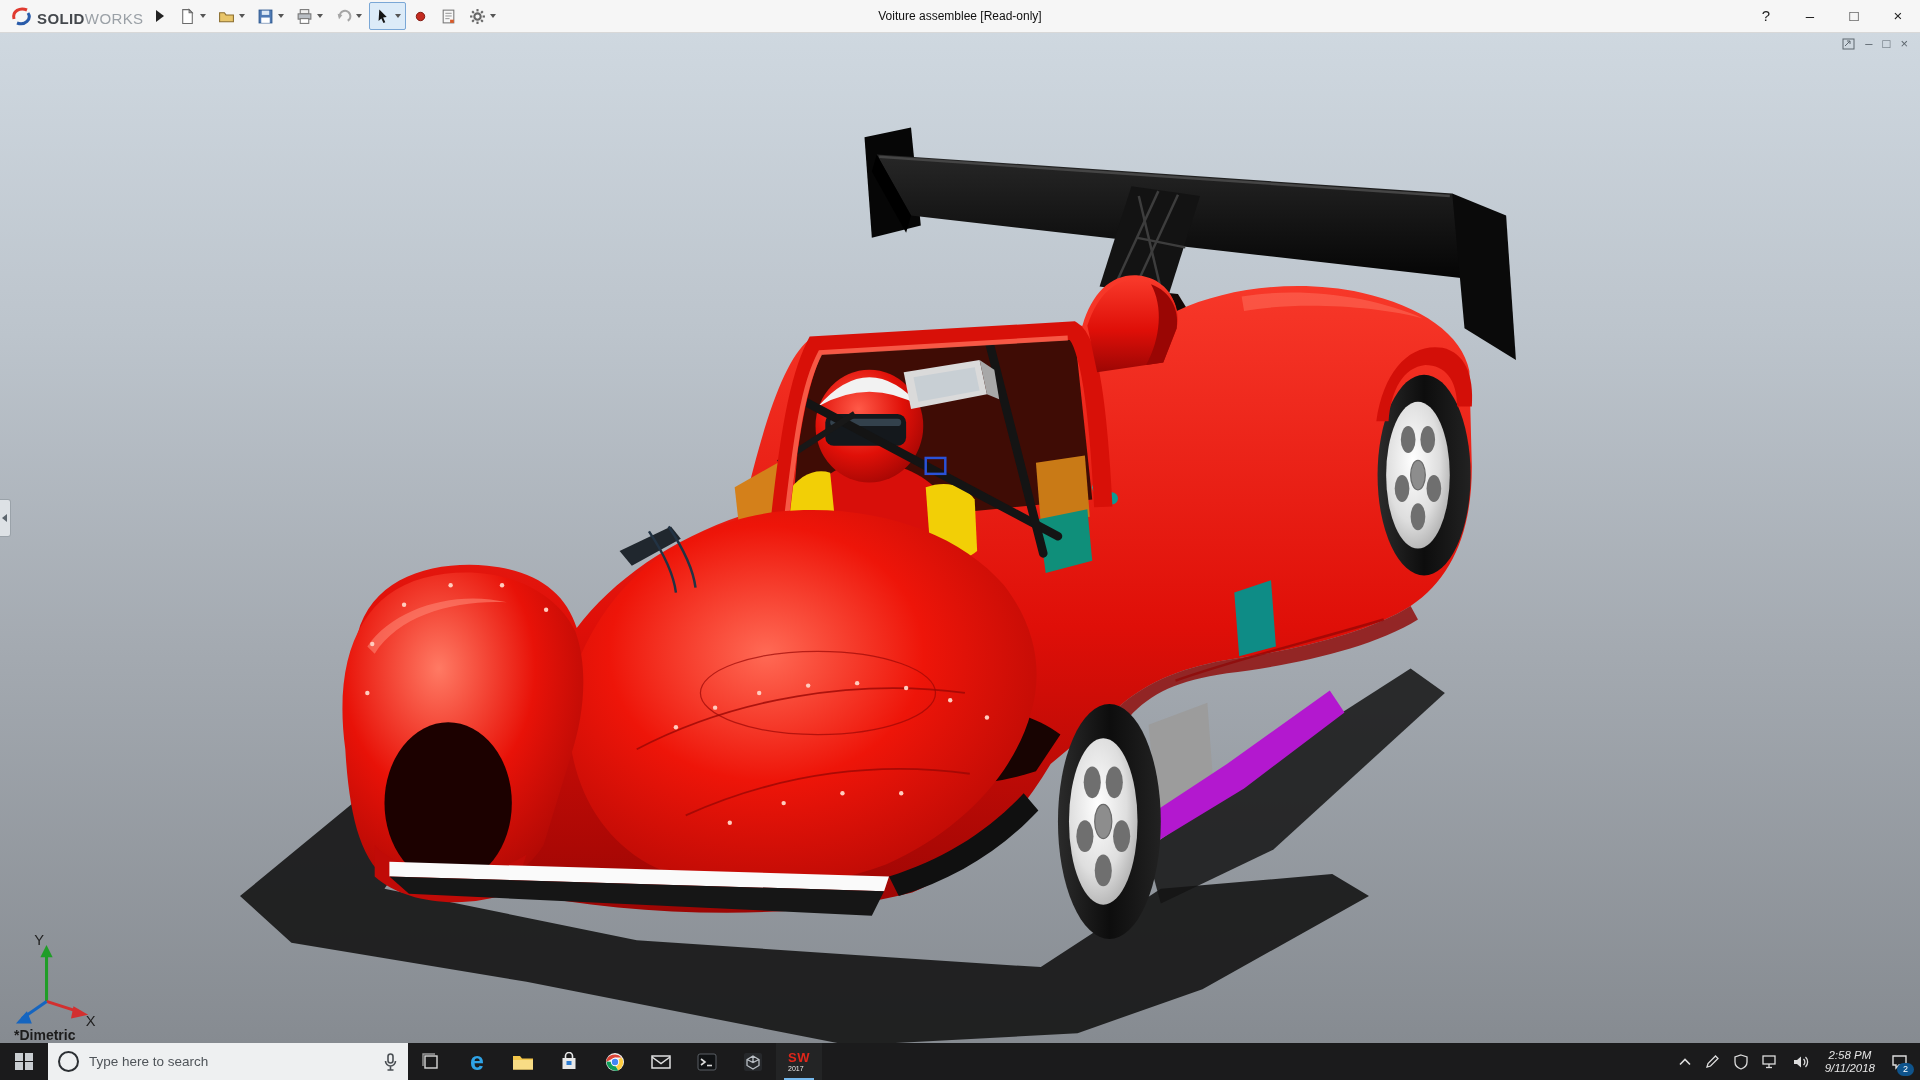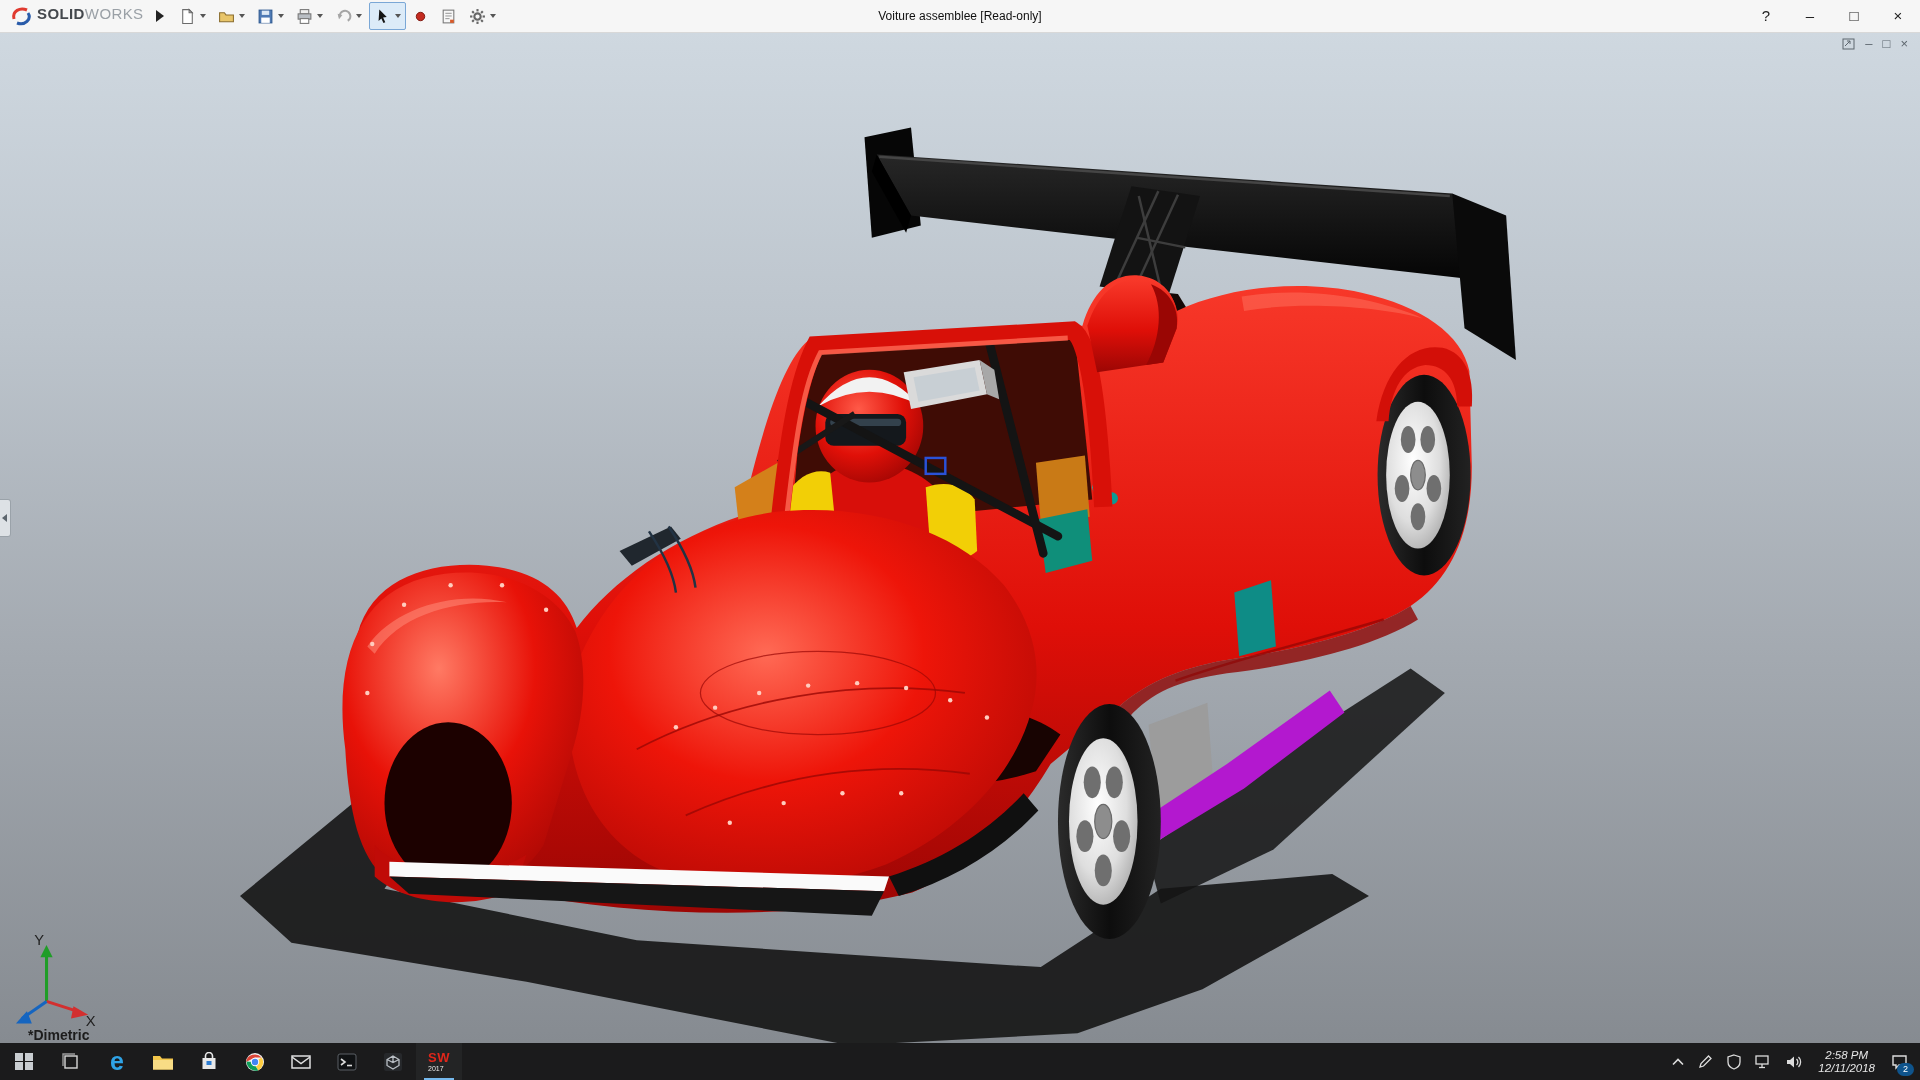--- a/index.html
+++ b/index.html
@@ -2,21 +2,21 @@
 <html><head>
 <meta charset="utf-8">
 <style>
   html,body{margin:0;padding:0;width:1920px;height:1080px;overflow:hidden;
     font-family:"Liberation Sans", sans-serif;background:#000;}
   .app{position:absolute;inset:0;}
 
   
   .titlebar{position:absolute;top:0;left:0;right:0;height:32px;background:#f6f6f6;
     border-bottom:1px solid #d8d8d8;display:flex;align-items:center;z-index:30;}
-  .brand{display:flex;align-items:flex-start;gap:5px;padding:0 8px 0 10px;}
+  .brand{display:flex;align-items:flex-end;gap:5px;padding:0 8px 0 10px;}
   .brand-text{font-size:15px;letter-spacing:.4px;}
   .brand-solid{font-weight:bold;color:#44484d;}
   .brand-works{color:#9aa0a6;}
   .flyout-arrow{width:0;height:0;border-top:6px solid transparent;border-bottom:6px solid transparent;
     border-left:8px solid #222;margin:0 10px 0 4px;cursor:pointer;}
   .tbar{display:flex;align-items:center;gap:2px;}
   .tb-btn{display:flex;align-items:center;height:26px;padding:0 4px;border:1px solid transparent;border-radius:2px;}
   .tb-btn.active{border:1px solid #7aa7d6;background:#dcebf8;}
   .tb-btn svg{display:block;}
   .caret{width:0;height:0;border-left:3.5px solid transparent;border-right:3.5px solid transparent;
@@ -25,21 +25,21 @@
   .win-controls{margin-left:auto;display:flex;height:32px;}
   .win-btn{width:44px;text-align:center;line-height:32px;font-size:15px;color:#222;cursor:pointer;}
 
   
   .viewport{position:absolute;top:32px;left:0;right:0;bottom:37px;
     background:linear-gradient(180deg,#cfd8e0 0%,#bcc4cc 30%,#a3a9b0 62%,#868b91 100%);overflow:hidden;}
   .car-svg{position:absolute;inset:0;width:100%;height:100%;}
   .doc-controls{position:absolute;top:4px;right:12px;display:flex;gap:10px;align-items:center;
     color:#5d666e;font-size:13px;z-index:5;}
   .doc-btn{cursor:pointer;line-height:16px;}
-  .view-label{position:absolute;left:14px;bottom:0px;font-size:14px;font-weight:bold;color:#1c1c1c;z-index:5;margin-left:14px;}
+  .view-label{position:absolute;left:14px;bottom:0px;font-size:14px;font-weight:bold;color:#1c1c1c;z-index:5;}
   .flyout-handle{position:absolute;left:0;top:467px;width:10px;height:36px;background:#dde1e5;
     border:1px solid #9aa2a9;border-left:none;border-radius:0 3px 3px 0;cursor:pointer;z-index:5;}
   .flyout-handle::after{content:"";position:absolute;left:2px;top:14px;width:0;height:0;
     border-top:4px solid transparent;border-bottom:4px solid transparent;border-right:5px solid #5c656d;}
 
   
   .taskbar{position:absolute;left:0;right:0;bottom:0;height:37px;background:#1b1b1c;
     display:flex;align-items:stretch;z-index:40;color:#e6e6e6;}
   .tk-start{width:48px;display:flex;align-items:center;justify-content:center;cursor:pointer;}
   .win-logo{display:grid;grid-template-columns:8px 8px;grid-template-rows:8px 8px;gap:1.5px;}
@@ -378,20 +378,28 @@
   <div class="taskbar">
     <div class="tk-start">
       <div class="win-logo">
           <span></span>
           <span></span>
           <span></span>
           <span></span>
         </div>
     </div>
 
+    <div class="tk-search">
+      <span class="cortana-ring"></span>
+      <input type="text" placeholder="Type here to search" style="">
+      <svg width="15" height="18" viewBox="0 0 14 18">
+        <rect x="4.5" y="1" width="5" height="9" rx="2.5" fill="none" stroke="#4a4f54" stroke-width="1.6"></rect>
+        <path d="M2,8 a5,5 0 0 0 10,0 M7,13 v4 M4,17 h6" fill="none" stroke="#4a4f54" stroke-width="1.6"></path>
+      </svg>
+    </div>
 
     <div class="tk-btn">
       <svg width="20" height="20" viewBox="0 0 20 20">
         <rect x="4" y="4" width="12" height="12" fill="none" stroke="#d8d8d8" stroke-width="1.4"></rect>
         <path d="M2,14 L2,2 L14,2" fill="none" stroke="#9a9a9a" stroke-width="1.4"></path>
       </svg>
     </div>
 
     <div class="tk-btn">
       <span class="edge-e">e</span>
@@ -476,21 +484,21 @@
         </svg>
       </div>
       <div class="tray-btn">
         <svg width="17" height="14" viewBox="0 0 17 14">
           <polygon points="1,5 4,5 8,1.5 8,12.5 4,9 1,9" fill="#dcdcdc"></polygon>
           <path d="M10.5,4 a4,4 0 0 1 0,6 M12.5,2 a7,7 0 0 1 0,10" fill="none" stroke="#dcdcdc" stroke-width="1.3"></path>
         </svg>
       </div>
       <div class="clock">
         <div>2:58 PM</div>
-        <div>12/11/2018</div>
+        <div>9/11/2018</div>
       </div>
       <div class="tray-btn action-center">
         <svg width="17" height="16" viewBox="0 0 17 16">
           <path d="M2,2 h13 v9 h-7 l-3,3 v-3 h-3 Z" fill="none" stroke="#dcdcdc" stroke-width="1.4"></path>
         </svg>
         <span class="badge">2</span>
       </div>
     </div>
   </div>
 </div>

